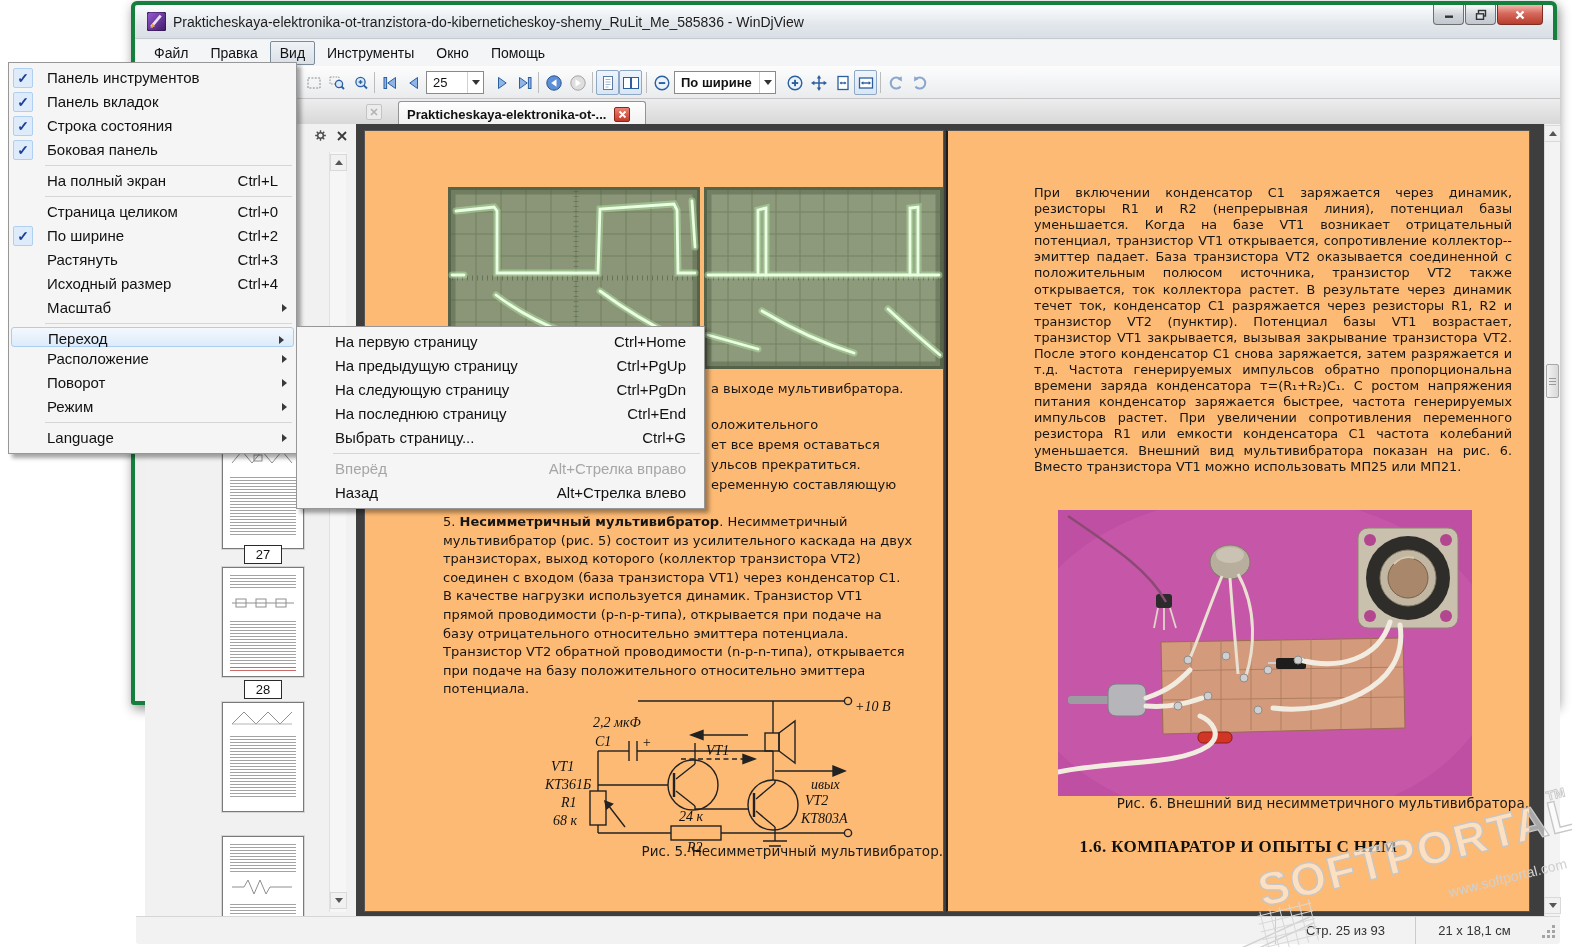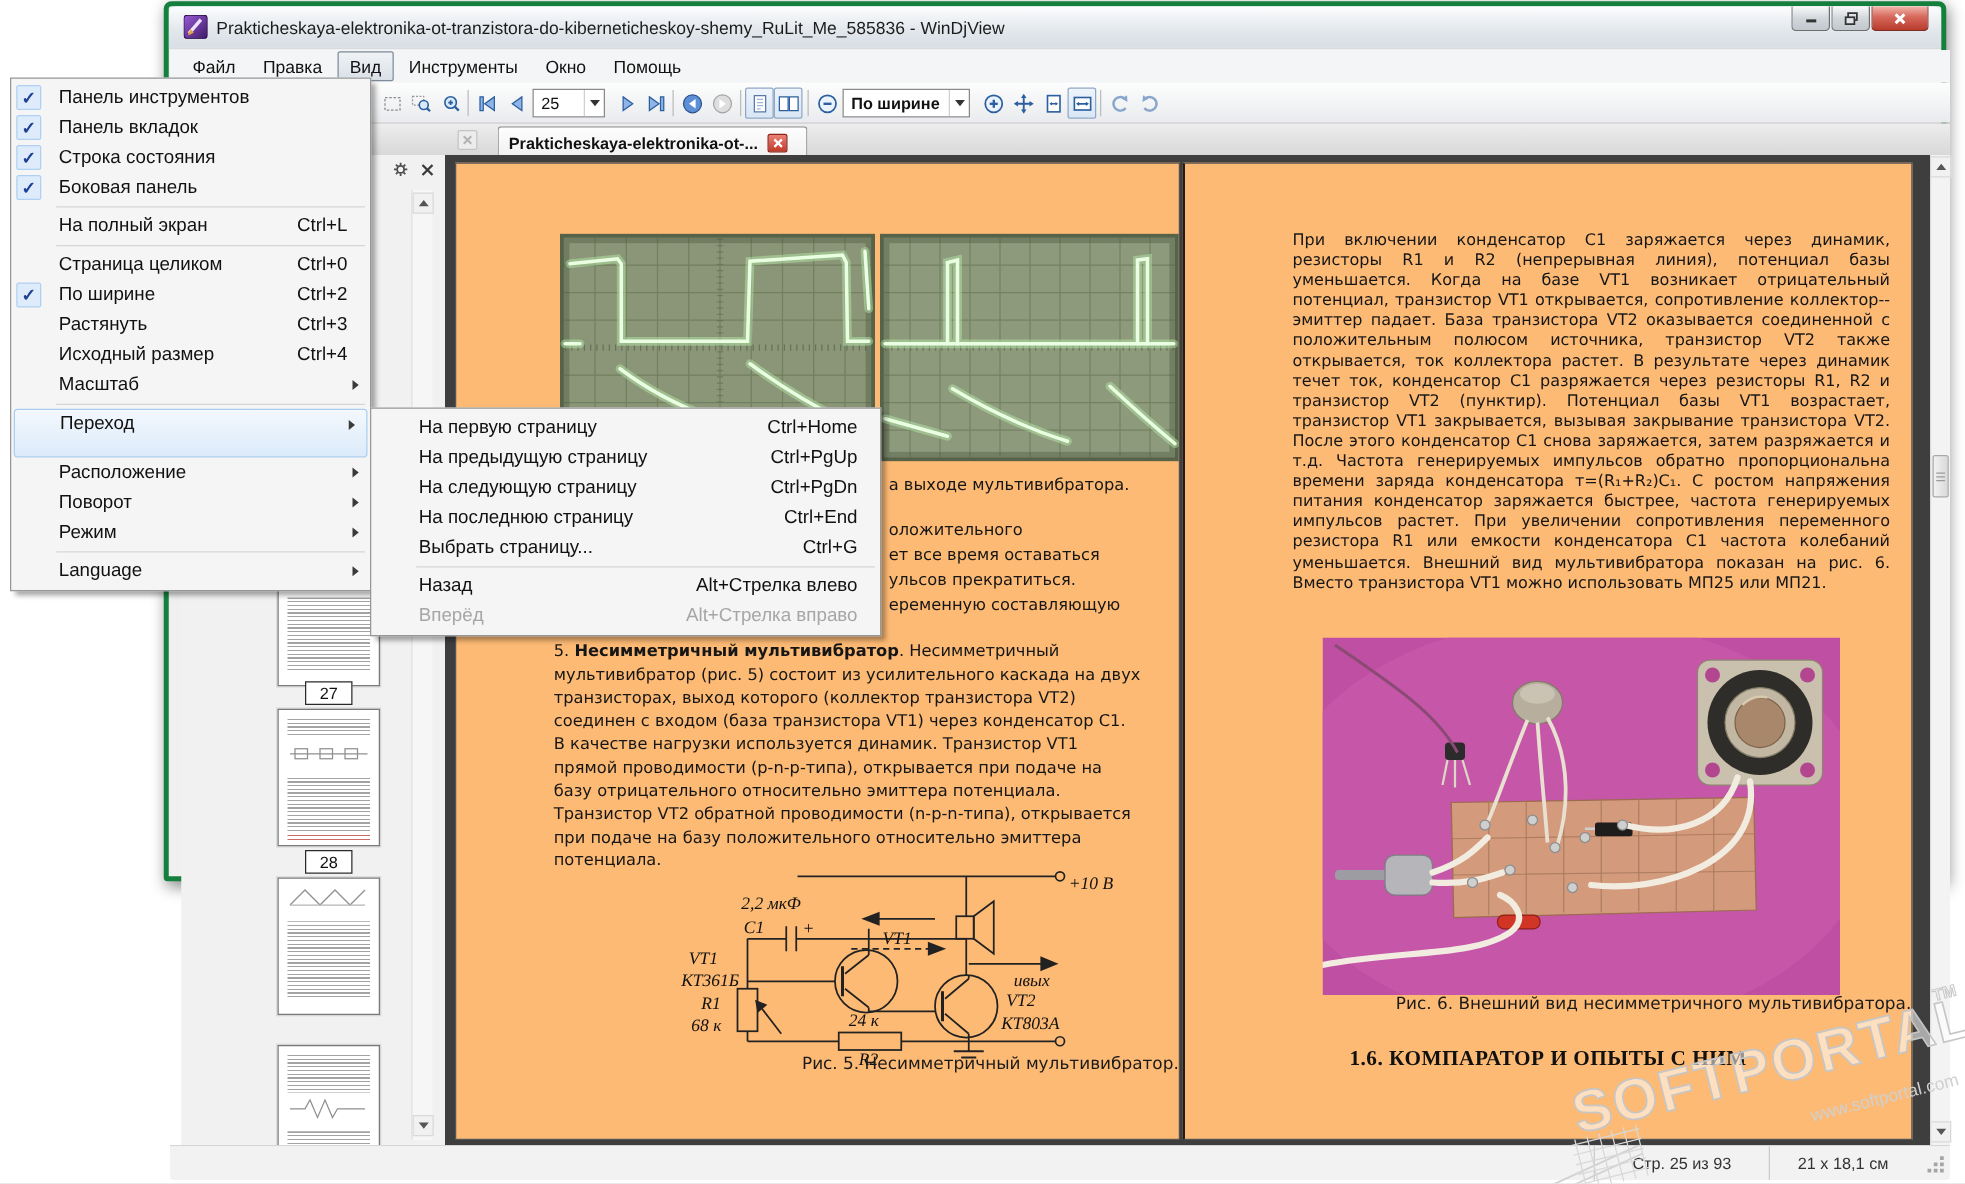--- a/index.html
+++ b/index.html
@@ -69,21 +69,21 @@
   .grip{width:18px;height:18px;margin:0 3px 0 6px}
 
   
   .popup{position:absolute;background:#f5f5f5;border:1px solid #979797;box-shadow:4px 4px 4px rgba(0,0,0,.35);padding:3px 0;z-index:200;font-size:15px;color:#111}
   .view-menu{left:8px;top:62px;width:289px}
   .goto-menu{left:296px;top:326px;width:409px}
   .mi{position:relative;height:24px;line-height:24px;padding-left:38px;padding-right:30px;white-space:nowrap}
   .mi .sc{position:absolute;right:18px;top:0}
   .mi .chk{position:absolute;left:4px;top:2px;width:20px;height:20px;border:1px solid #b0d0f2;background:#ddebfb;border-radius:2px;color:#1d3f95;font-weight:bold;font-size:14px;line-height:19px;text-align:center}
   .mi .arr{position:absolute;right:9px;top:8px;width:0;height:0;border-left:5px solid #3a3a3a;border-top:4px solid transparent;border-bottom:4px solid transparent}
-  .mi.hl{margin:0 2px;padding-left:36px;background:linear-gradient(#f3f8fd,#dcebfa);border:1px solid #abcef0;border-radius:3px;height:39px;line-height:22px}
+  .mi.hl{margin:0 2px;padding-left:36px;background:linear-gradient(#f3f8fd,#dcebfa);border:1px solid #abcef0;border-radius:3px;height:20px;line-height:22px}
   .mi.disabled,.mi.disabled .sc{color:#a6a6a6}
   .msep{height:1px;background:#d6d6d6;margin:3px 4px 3px 36px}
 
   .watermark{position:absolute;left:1238px;top:758px;z-index:150;pointer-events:none}
 </style>
 </head>
 <body>
 
 <div class="stage">
 
@@ -585,22 +585,22 @@
     <div class="mi"><span>Language</span><span class="arr"></span></div>
   </div>
 
   <div class="popup goto-menu">
     <div class="mi"><span>На первую страницу</span><span class="sc">Ctrl+Home</span></div>
     <div class="mi"><span>На предыдущую страницу</span><span class="sc">Ctrl+PgUp</span></div>
     <div class="mi"><span>На следующую страницу</span><span class="sc">Ctrl+PgDn</span></div>
     <div class="mi"><span>На последнюю страницу</span><span class="sc">Ctrl+End</span></div>
     <div class="mi"><span>Выбрать страницу...</span><span class="sc">Ctrl+G</span></div>
     <div class="msep"></div>
+    <div class="mi disabled"><span>Вперёд</span><span class="sc">Alt+Стрелка вправо</span></div>
     <div class="mi"><span>Назад</span><span class="sc">Alt+Стрелка влево</span></div>
-    <div class="mi disabled"><span>Вперёд</span><span class="sc">Alt+Стрелка вправо</span></div>
   </div>
 
   <div class="watermark">
     <svg width="340" height="190" style="overflow:visible">
       <g transform="rotate(-14 170 95)">
         <path d="M-170 176L60 133M-168 183L62 140" stroke="#d2d2d2" stroke-width="1.5" fill="none"></path>
         <g stroke="#d8d8d8" stroke-width="1">
           <path d="M8 120h56M8 128h56M8 136h56M8 144h56M8 152h56"></path>
           <path d="M12 116v42M22 116v42M32 116v42M42 116v42M52 116v42M62 116v42"></path>
         </g>

